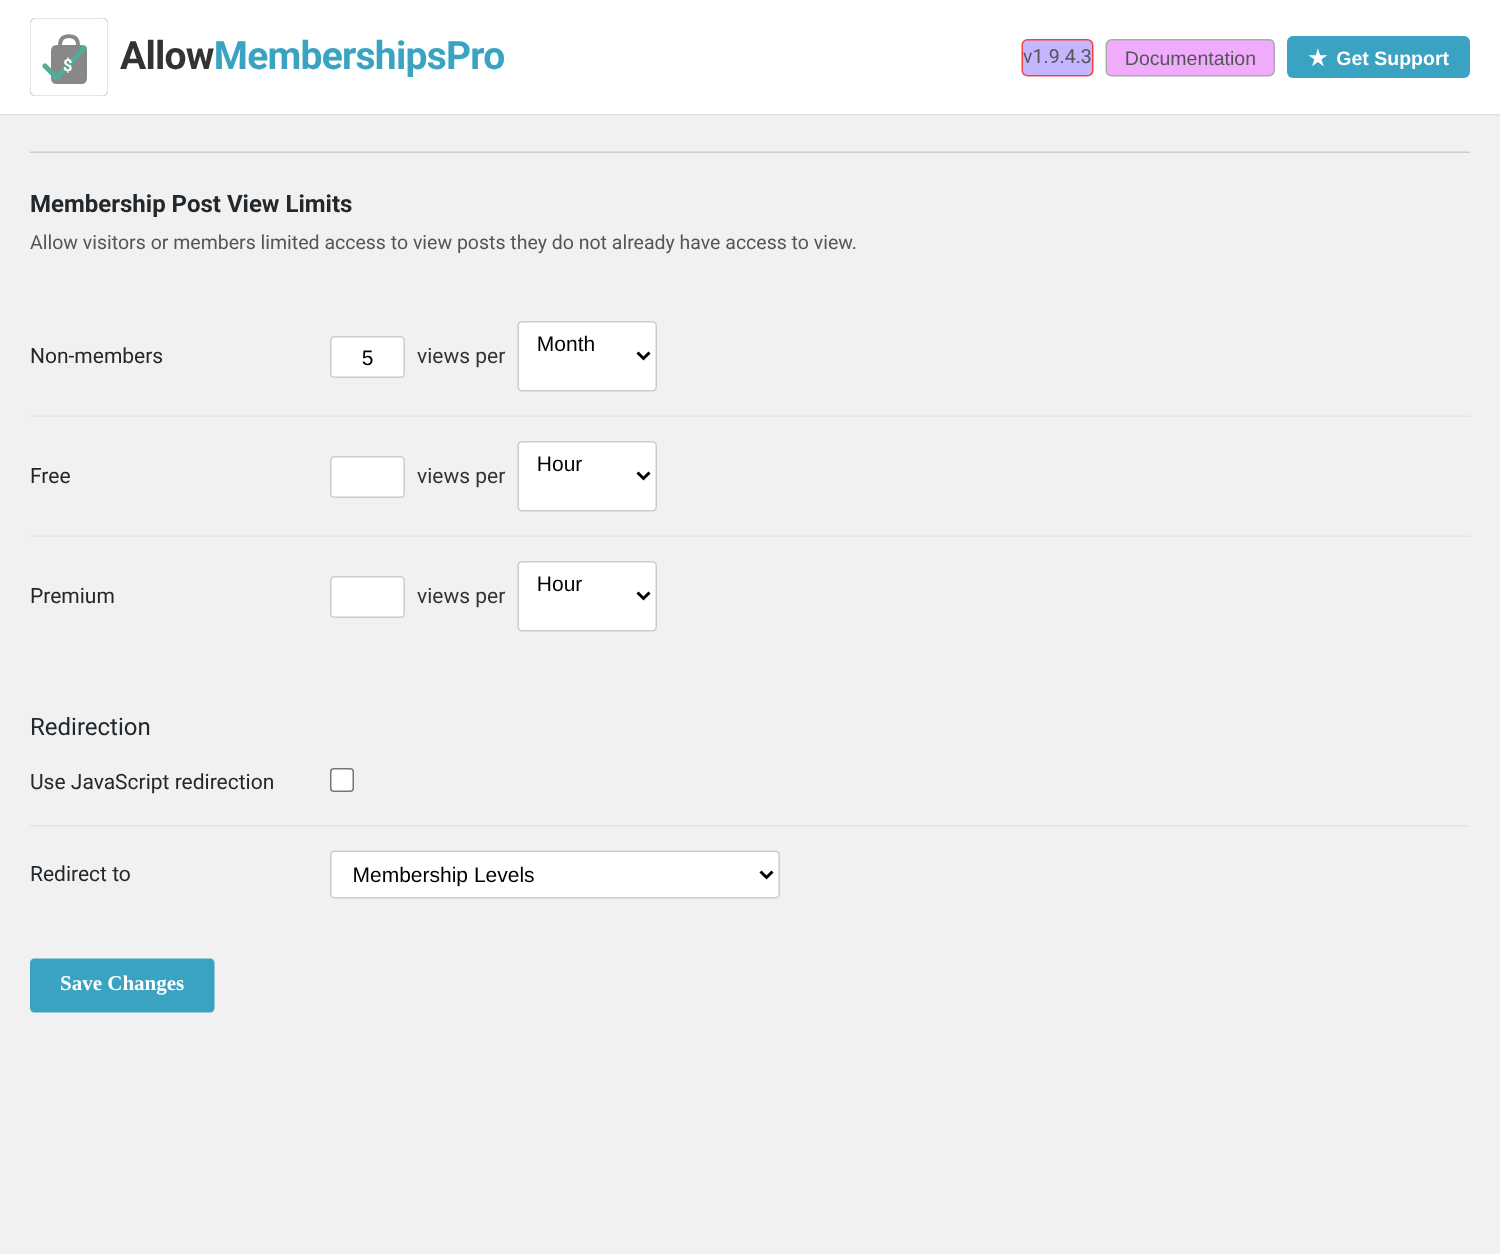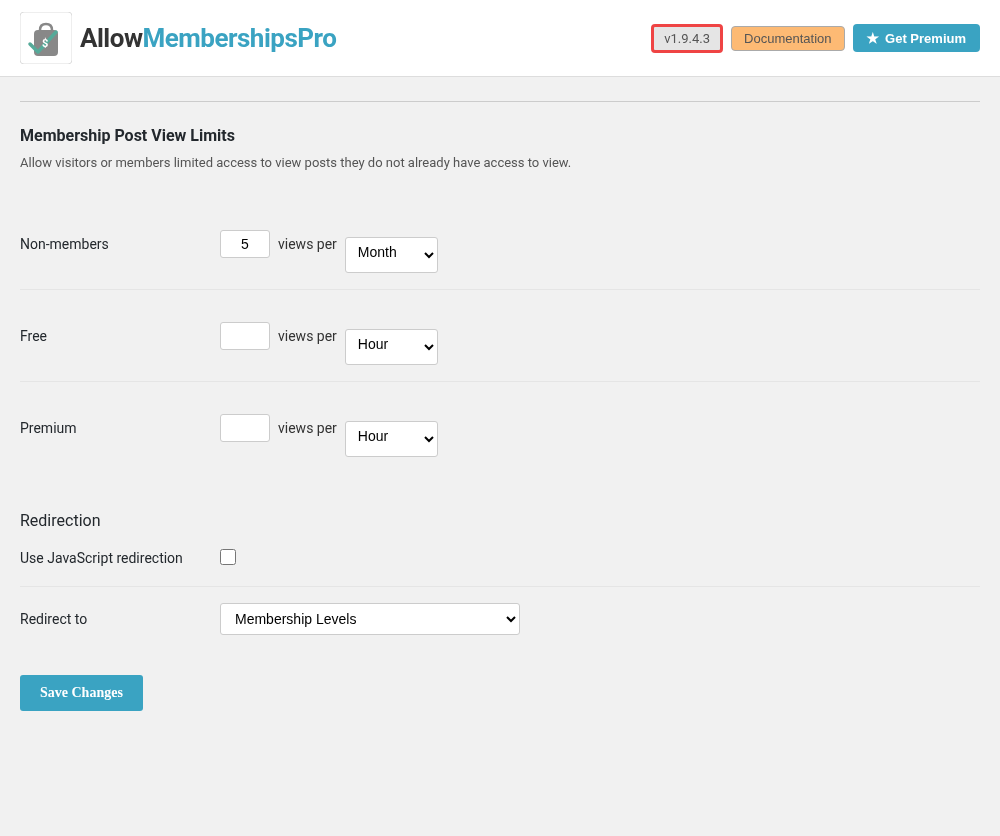--- a/index.html
+++ b/index.html
@@ -42,34 +42,34 @@
     .logo-text span {
       color: #3aa3c2;
     }
     .header-actions {
       margin-left: auto;
       display: flex;
       align-items: center;
       gap: 8px;
     }
     .version-badge {
-      border: 3px solid #ef4444;
+      border: 1px solid #ef4444;
       border-radius: 4px;
-      padding: 4px 10px;
+      padding: 4px 0;
       font-size: 13px;
       color: #555;
-      background: #e5e5e5;
+      background: #c4b5fd;
     }
     .doc-btn {
       border: 1px solid #aaa;
       border-radius: 4px;
       padding: 4px 12px;
       font-size: 13px;
       color: #555;
-      background: #fdba74;
+      background: #f0abfc;
       cursor: pointer;
     }
     .support-btn {
       background: #3aa3c2;
       color: #fff;
       border: none;
       border-radius: 4px;
       padding: 6px 14px;
       font-size: 13px;
       font-weight: 600;
@@ -144,29 +144,28 @@
       border-radius: 3px;
       font-size: 14px;
       background: #fff;
       text-align: center;
     }
     .views-label {
       font-size: 14px;
       color: #333;
     }
     .period-select {
-      padding: 5px 24px 11px 8px;
+      padding: 5px 24px 22px 8px;
       border: 1px solid #ccc;
       border-radius: 3px;
       font-size: 14px;
       background: #fff;
       appearance: auto;
       cursor: pointer;
       min-width: 90px;
-      margin-top: 23px;
     }
     .redirect-select {
       padding: 6px 28px 6px 10px;
       border: 1px solid #ccc;
       border-radius: 3px;
       font-size: 14px;
       background: #fff;
       appearance: auto;
       cursor: pointer;
       min-width: 300px;
@@ -218,21 +217,21 @@
       </svg>
       <div class="logo-text">
         <span style="color:#333;">Allow</span><span style="color:#3aa3c2;">MembershipsPro</span>
       </div>
     </div>
     <div class="header-actions">
       <span class="version-badge">v1.9.4.3</span>
       <button class="doc-btn">Documentation</button>
       <button class="support-btn">
         <span class="star">★</span>
-        <span>Get Premium</span>
+        <span>Get Support</span>
       </button>
     </div>
   </div>
 
   <div class="main-content">
     <hr class="section-divider">
 
     
     <h2 class="section-title">Membership Post View Limits</h2>
     <p class="section-desc">Allow visitors or members limited access to view posts they do not already have access to view.</p>

